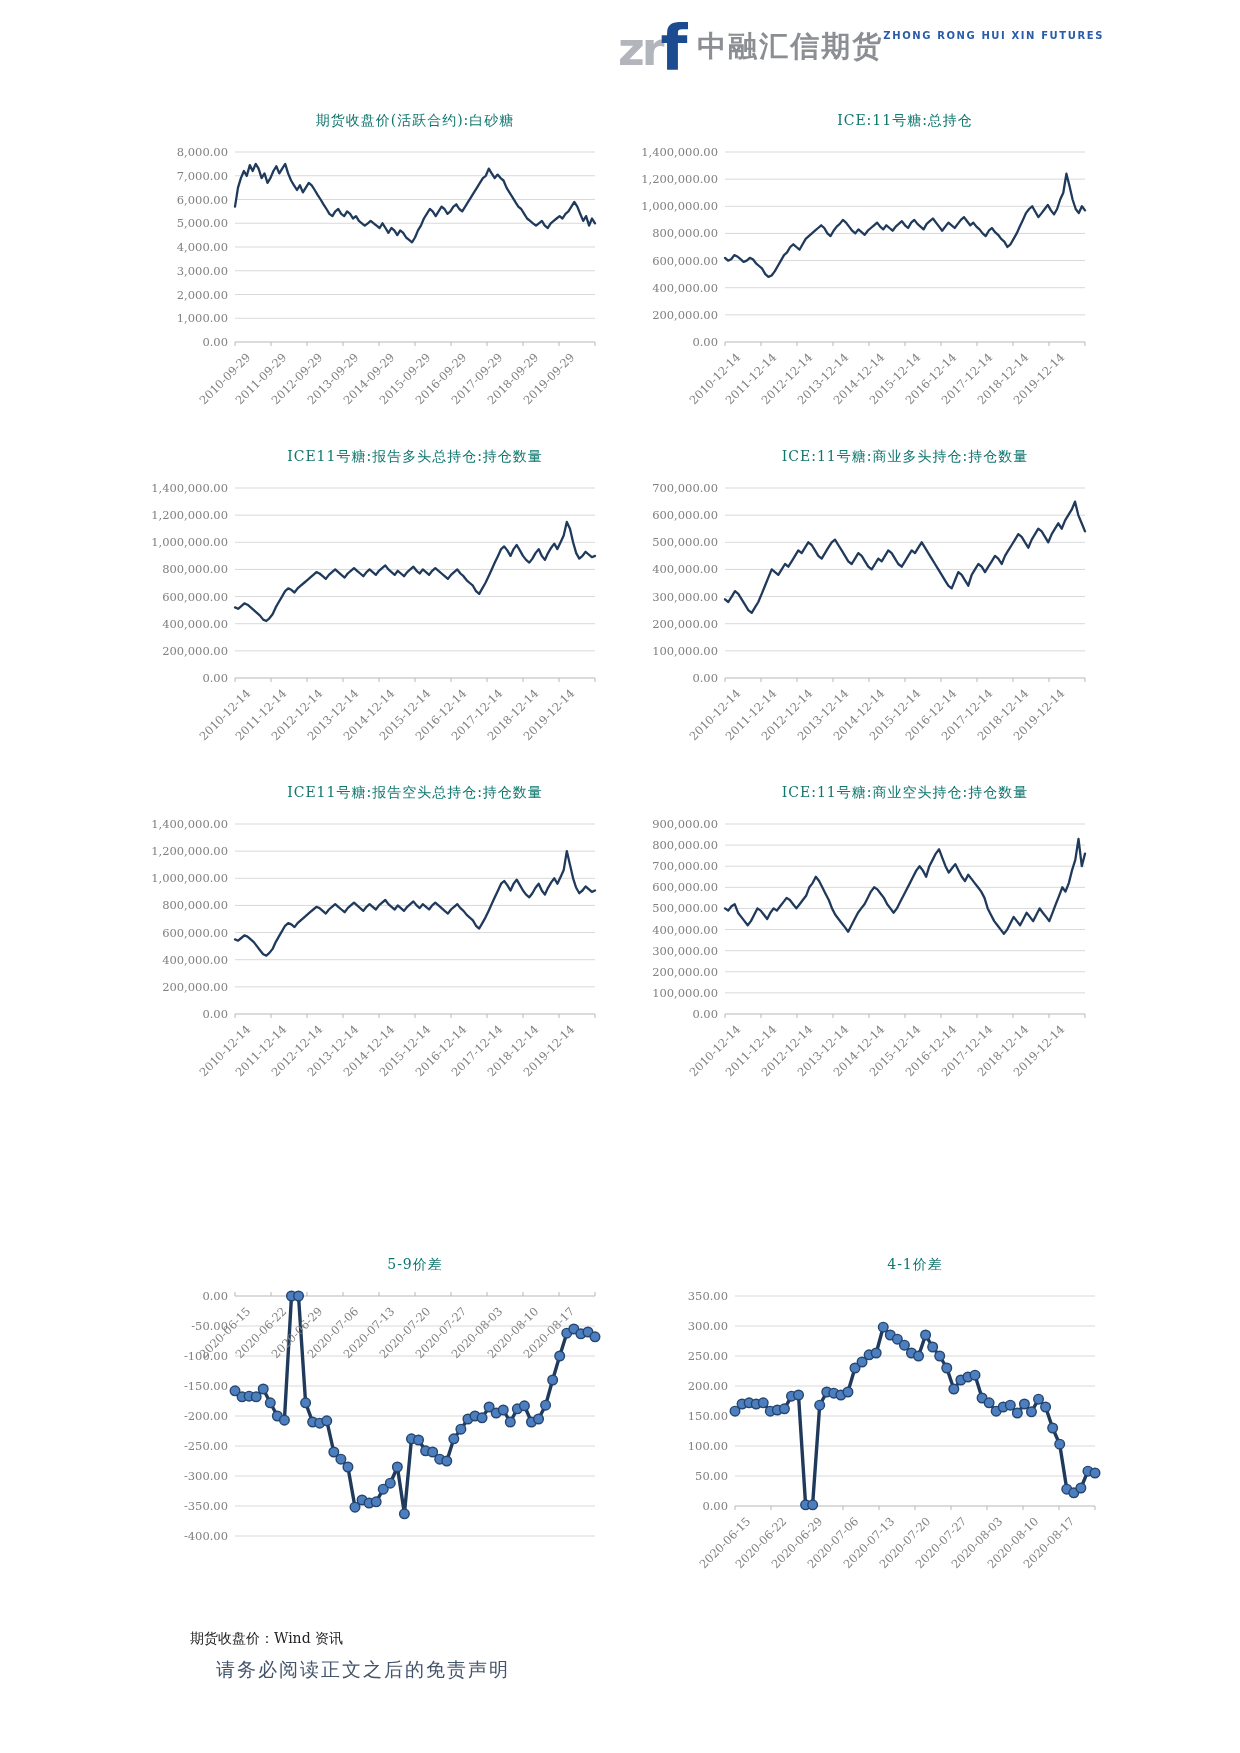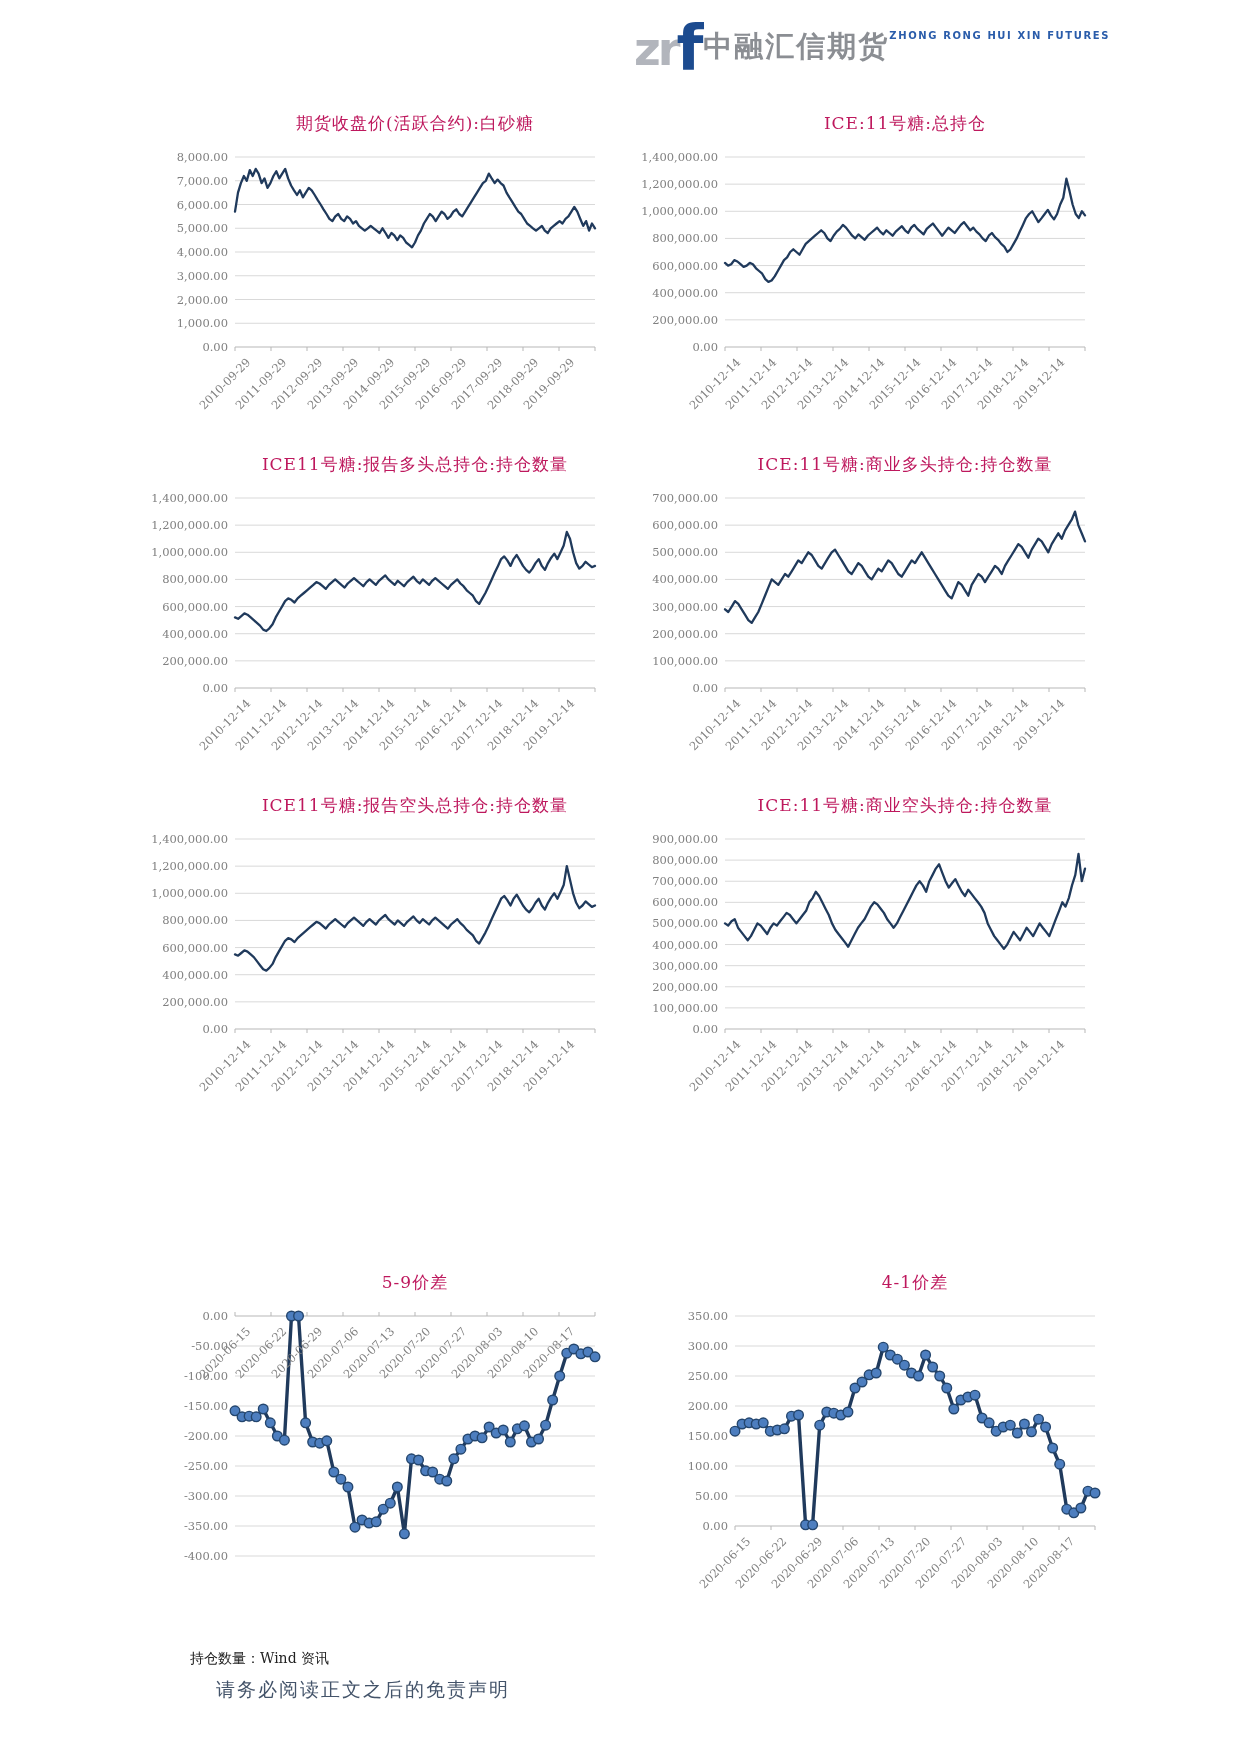--- a/index.html
+++ b/index.html
@@ -1,35 +1,35 @@
 <!DOCTYPE html>
 <html><head>
 <meta charset="utf-8">
 <style>
   html,body{margin:0;padding:0;background:#ffffff;}
   body{width:1240px;height:1753px;position:relative;overflow:hidden;
        font-family:"Liberation Sans",sans-serif;}
   
-  .logo{position:absolute;top:22px;right:130px;display:flex;align-items:flex-end;}
+  .logo{position:absolute;top:22px;right:136px;display:flex;align-items:flex-end;gap:10px;}
   .logo .zrf{display:flex;align-items:flex-end;line-height:0.85;font-family:"DejaVu Sans",sans-serif;font-weight:800;}
   .logo .zr{font-size:46px;color:#b2b5bc;letter-spacing:-3px;}
   .logo .f{font-size:62px;color:#1c4b8f;margin-left:-1px;margin-bottom:-6px;}
   .logo .txt{display:flex;flex-direction:row;padding-bottom:2px;}
   .logo .cn{font-size:29px;font-weight:700;color:#8b8e93;letter-spacing:2px;
             font-family:"DejaVu Sans",sans-serif;}
   .logo .en{font-size:10px;font-weight:700;color:#2a5caa;letter-spacing:1.6px;margin-top:3px;
             font-family:"DejaVu Sans",sans-serif;}
   
   main{margin:112px 0 0 130px;width:980px;}
   .chart-row{display:flex;margin-bottom:14px;}
   .chart-row.last{margin-top:150px;gap:10px;}
   .chart{width:490px;}
   .chart-title{margin:0 0 8px 105px;width:360px;text-align:center;
                font-family:"DejaVu Serif",serif;font-weight:400;
-               font-size:17px;color:#be185d;letter-spacing:1px;white-space:nowrap;}
+               font-size:14px;color:#0f766e;letter-spacing:1px;white-space:nowrap;}
   svg text{font-family:"DejaVu Serif",serif;}
   
   footer{margin:14px 0 0 190px;}
   .source{font-size:14px;color:#222222;font-family:"DejaVu Serif",serif;}
   .disclaimer{font-size:19px;color:#44546a;margin-top:9px;letter-spacing:2px;
               font-family:"DejaVu Serif",serif;margin-left:26px;}
 </style>
 </head>
 <body>
 
@@ -505,15 +505,15 @@
           <text x="337.2" y="240" text-anchor="end" font-size="11.5" fill="#808080" transform="rotate(-45 337.2 240)">2020-07-27</text>
           <text x="373.2" y="240" text-anchor="end" font-size="11.5" fill="#808080" transform="rotate(-45 373.2 240)">2020-08-03</text>
           <text x="409.19999999999993" y="240" text-anchor="end" font-size="11.5" fill="#808080" transform="rotate(-45 409.19999999999993 240)">2020-08-10</text>
           <text x="445.19999999999993" y="240" text-anchor="end" font-size="11.5" fill="#808080" transform="rotate(-45 445.19999999999993 240)">2020-08-17</text>
         </svg>
     </section>
   </div>
 </main>
 
 <footer>
-  <div class="source">持仓数量：Wind 资讯</div>
+  <div class="source">期货收盘价：Wind 资讯</div>
   <div class="disclaimer">请务必阅读正文之后的免责声明</div>
 </footer>
 
 </body></html>

